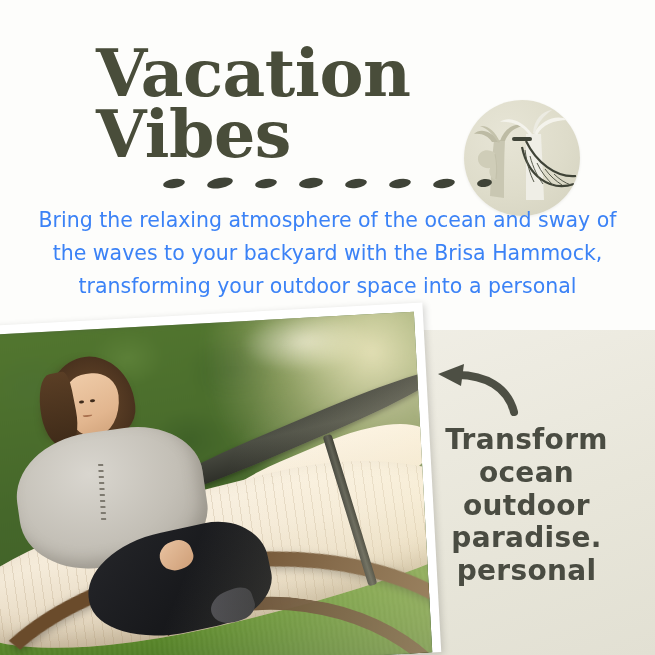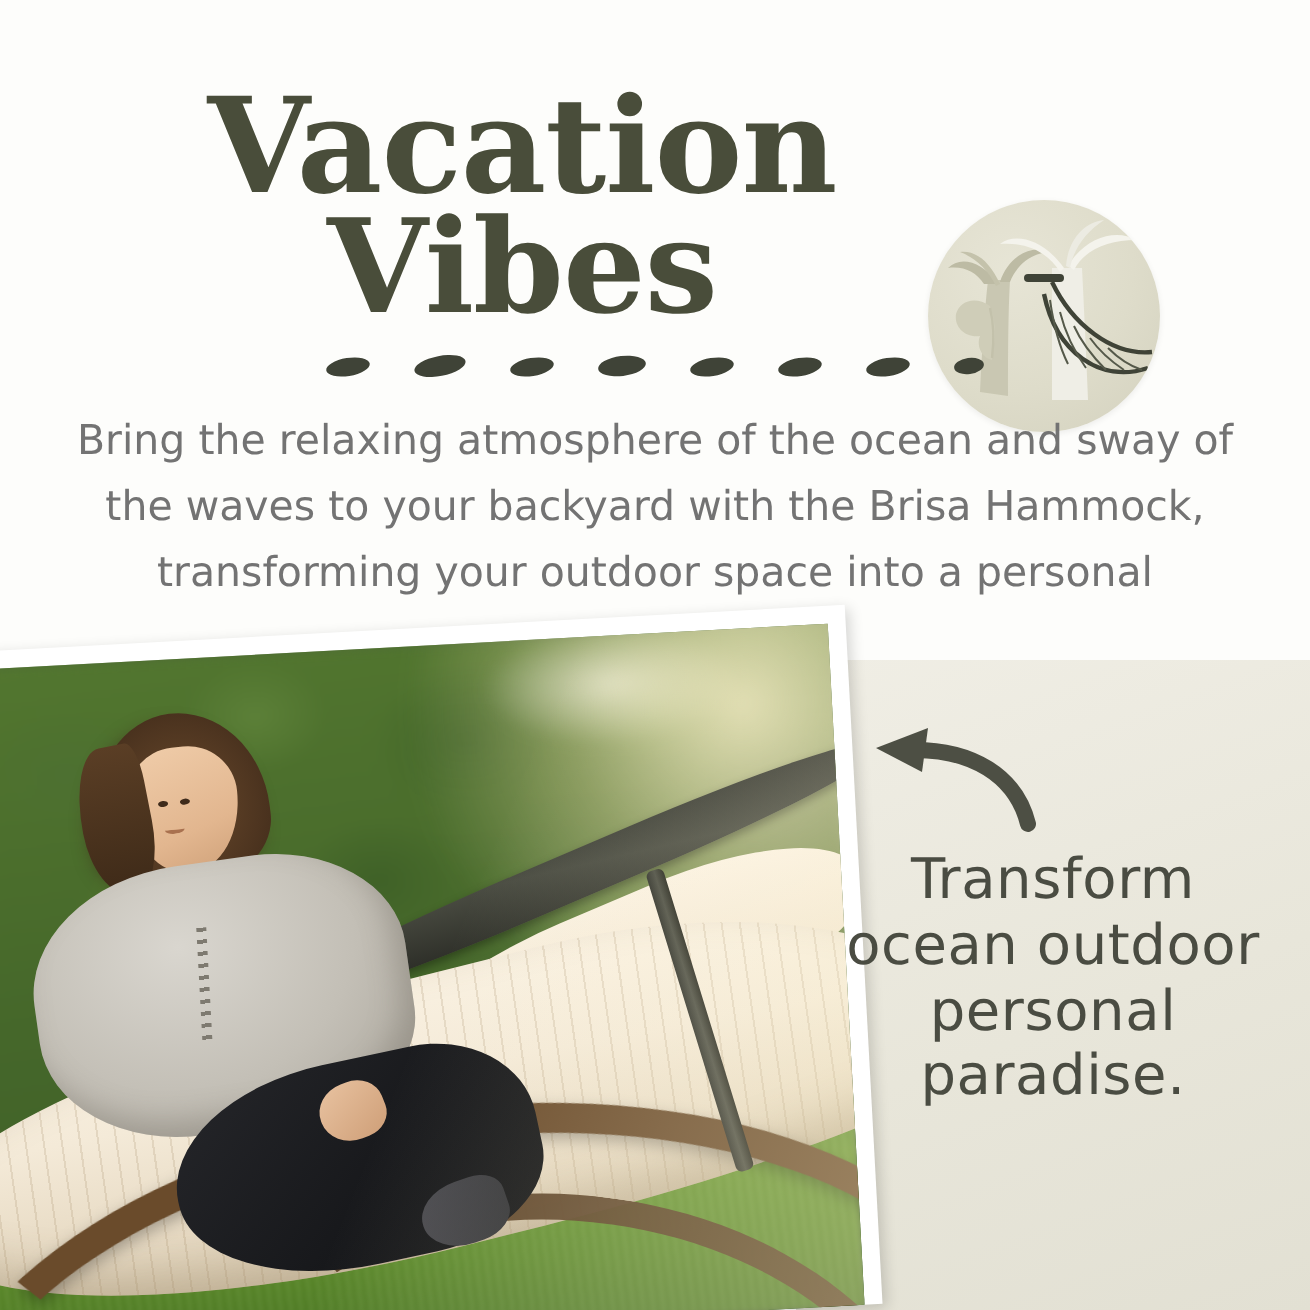--- a/index.html
+++ b/index.html
@@ -33,21 +33,20 @@
 
   
   .header {
     position:absolute;
     left:0; top:42px; width:655px; height:145px;
   }
 
   .title-block {
     position:absolute;
     left:96px; top:0; width:330px;
-    text-align:center;
   }
   .title-line {
     font-family:"DejaVu Serif", serif;
     font-weight:bold;
     color:#494d3a;
     letter-spacing:-0.5px;
     line-height:0.94;
   }
   .title-line.l1 { font-size:66px; }
   .title-line.l2 { font-size:65px; }
@@ -82,21 +81,21 @@
   .dash.d8 { width:15px; height:8px; transform:rotate(-8deg); }
 
   
   .body-copy {
     position:absolute;
     left:30px; top:204px; width:595px;
     text-align:center;
     font-family:"DejaVu Sans", sans-serif;
     font-size:20.5px;
     line-height:1.62;
-    color:#737373;
+    color:#3b82f6;
   }
   .body-copy .ln { display:block; }
 
   
   .photo-wrap {
     position:absolute;
     left:-32px; top:327px;
     width:455px; height:350px;
     transform:rotate(-3.1deg);
     transform-origin:left top;
@@ -283,21 +282,21 @@
   }
   .arrow svg { display:block; width:100px; height:58px; }
 
   
   .callout {
     position:absolute;
     left:414px; top:424px; width:225px;
     text-align:center;
     font-family:"DejaVu Sans", sans-serif;
     font-size:28px;
-    font-weight:normal;
+    font-weight:bold;
     line-height:1.17;
     color:#4a4c42;
     letter-spacing:0.3px;
   }
   .callout .ln { display:block; }
 </style>
 </head>
 <body>
 
 <div id="infographic">
@@ -397,17 +396,17 @@
   <div class="arrow">
     <svg viewBox="0 0 100 58" xmlns="http://www.w3.org/2000/svg">
       <path d="M84 52 C78 28 56 14 24 15" stroke="#4d4f44" stroke-width="8" fill="none" stroke-linecap="round"></path>
       <path d="M8 14 L34 4 L31 26 Z" fill="#4d4f44"></path>
     </svg>
   </div>
 
   <div class="callout">
     <span class="ln">Transform</span>
     <span class="ln">ocean outdoor</span>
+    <span class="ln">paradise.</span>
     <span class="ln">personal</span>
-    <span class="ln">paradise.</span>
   </div>
 
 </div>
 
 </body></html>

